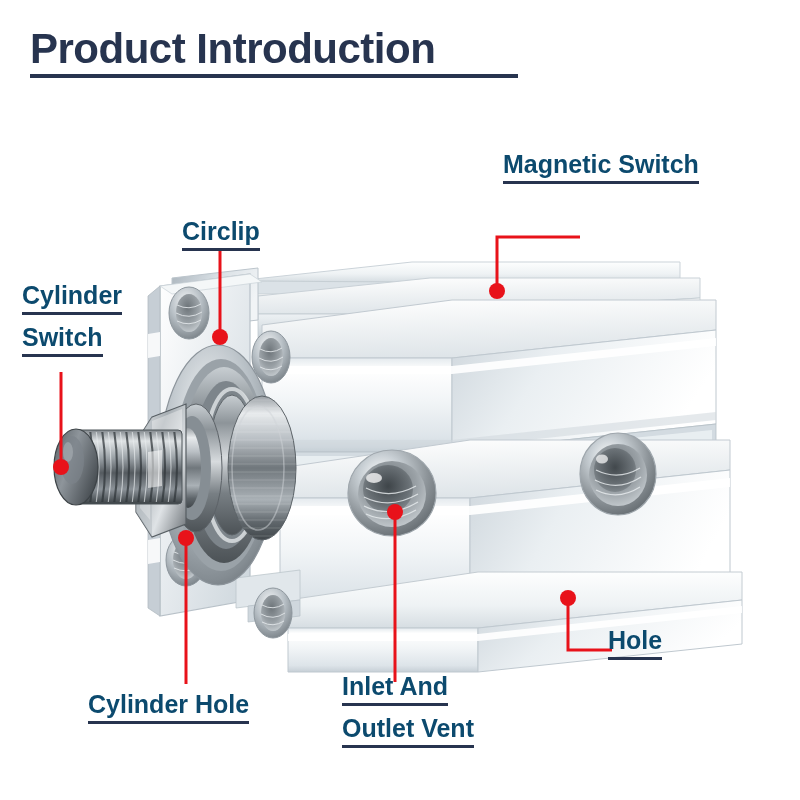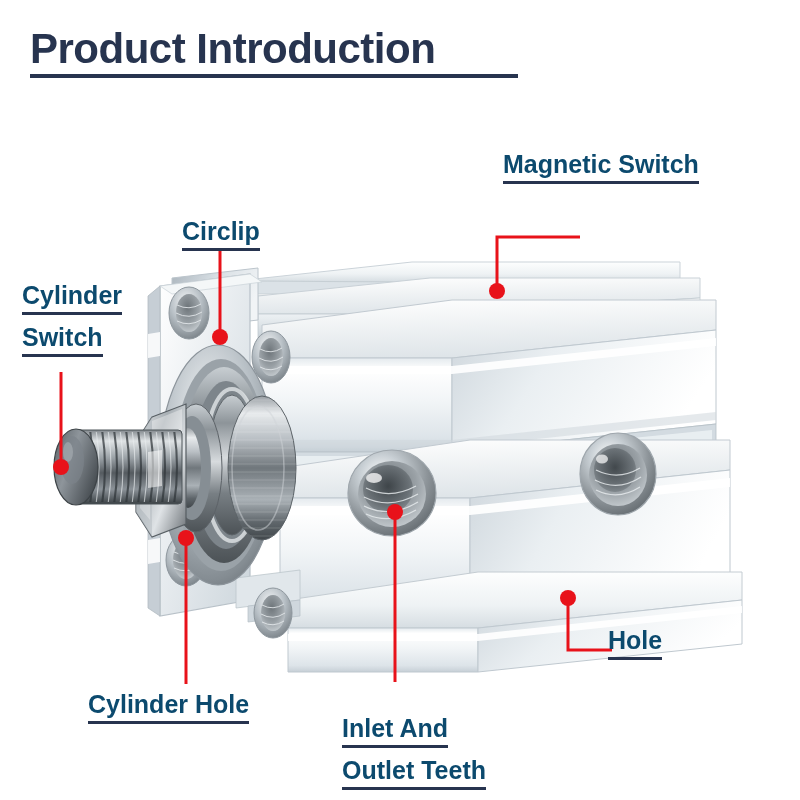--- a/index.html
+++ b/index.html
@@ -423,20 +423,20 @@
 
 <div class="callout" style="left:22px; top:283px;">
   <span class="cl-line">Cylinder</span>
   <span class="cl-line">Switch</span>
 </div>
 
 <div class="callout" style="left:88px; top:692px;">
   <span class="cl-line">Cylinder Hole</span>
 </div>
 
-<div class="callout" style="left:342px; top:716px;">
+<div class="callout" style="left:342px; top:674px;">
   <span class="cl-line">Inlet And</span>
-  <span class="cl-line">Outlet Teeth</span>
+  <span class="cl-line">Outlet Vent</span>
 </div>
 
 <div class="callout" style="left:608px; top:628px;">
   <span class="cl-line">Hole</span>
 </div>
 
 </body></html>

